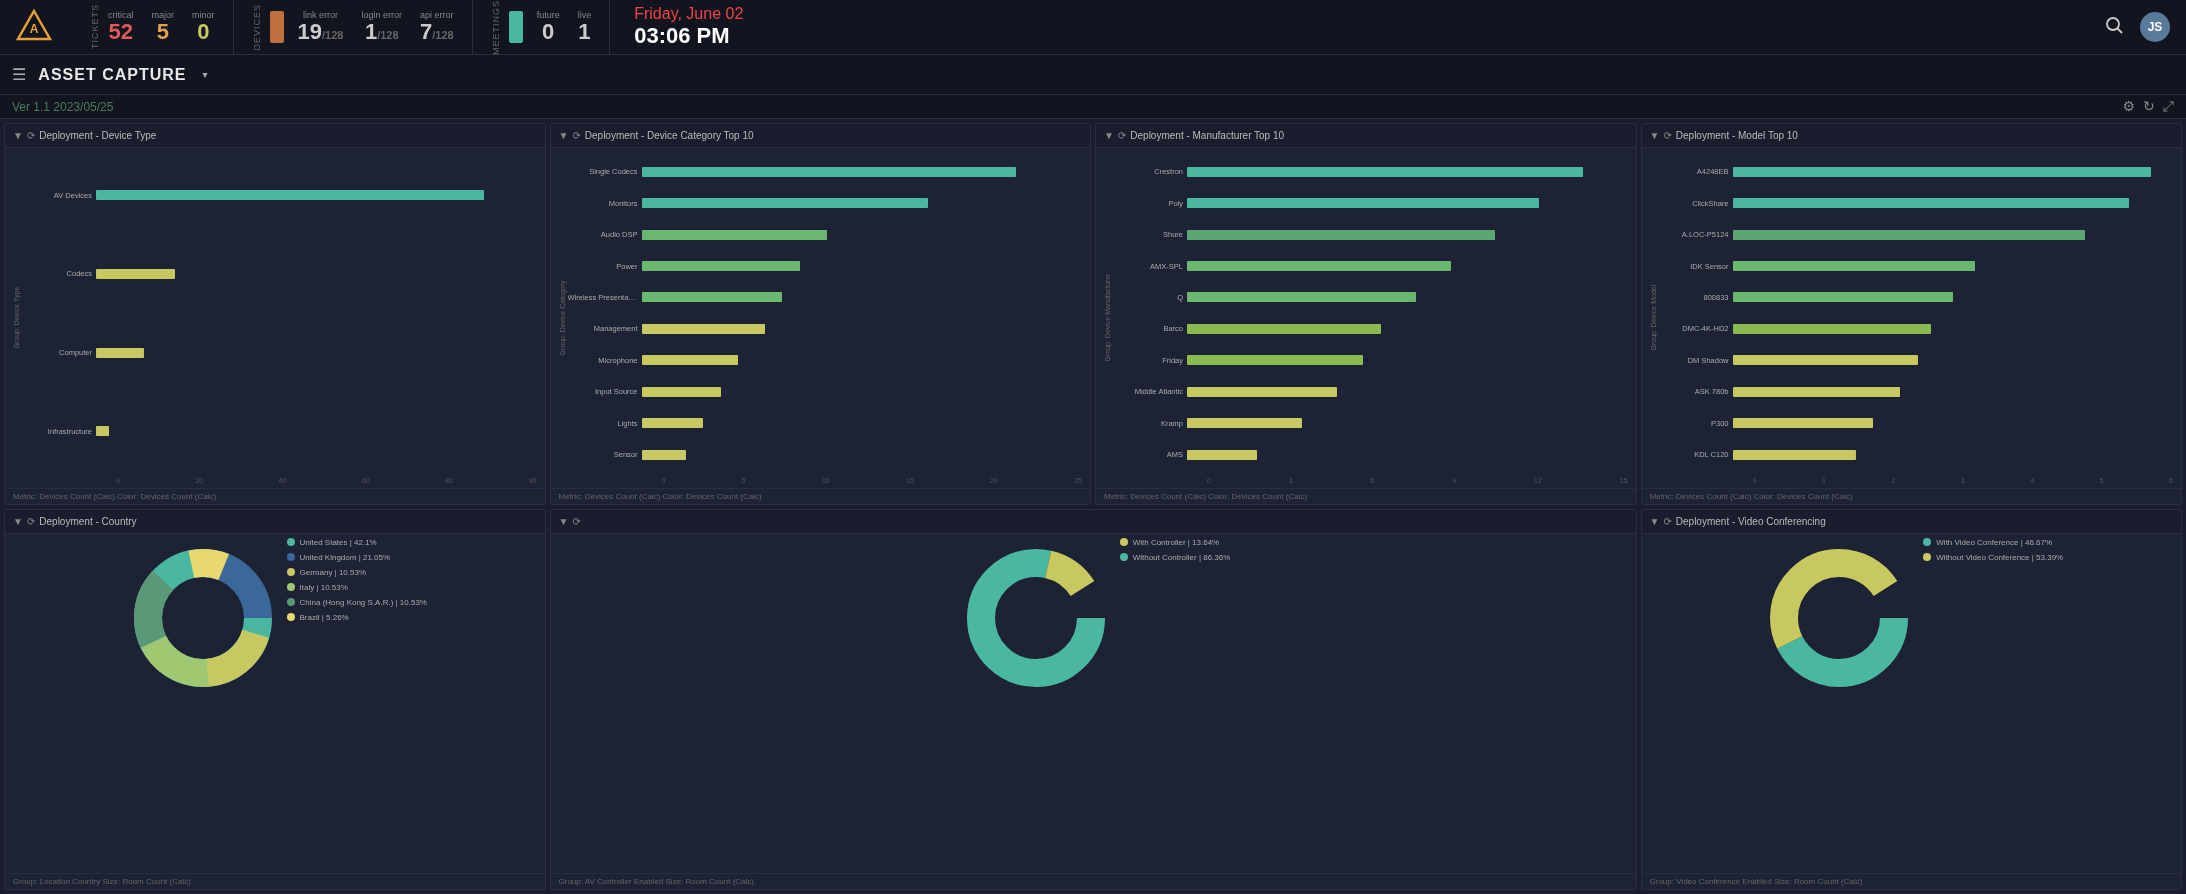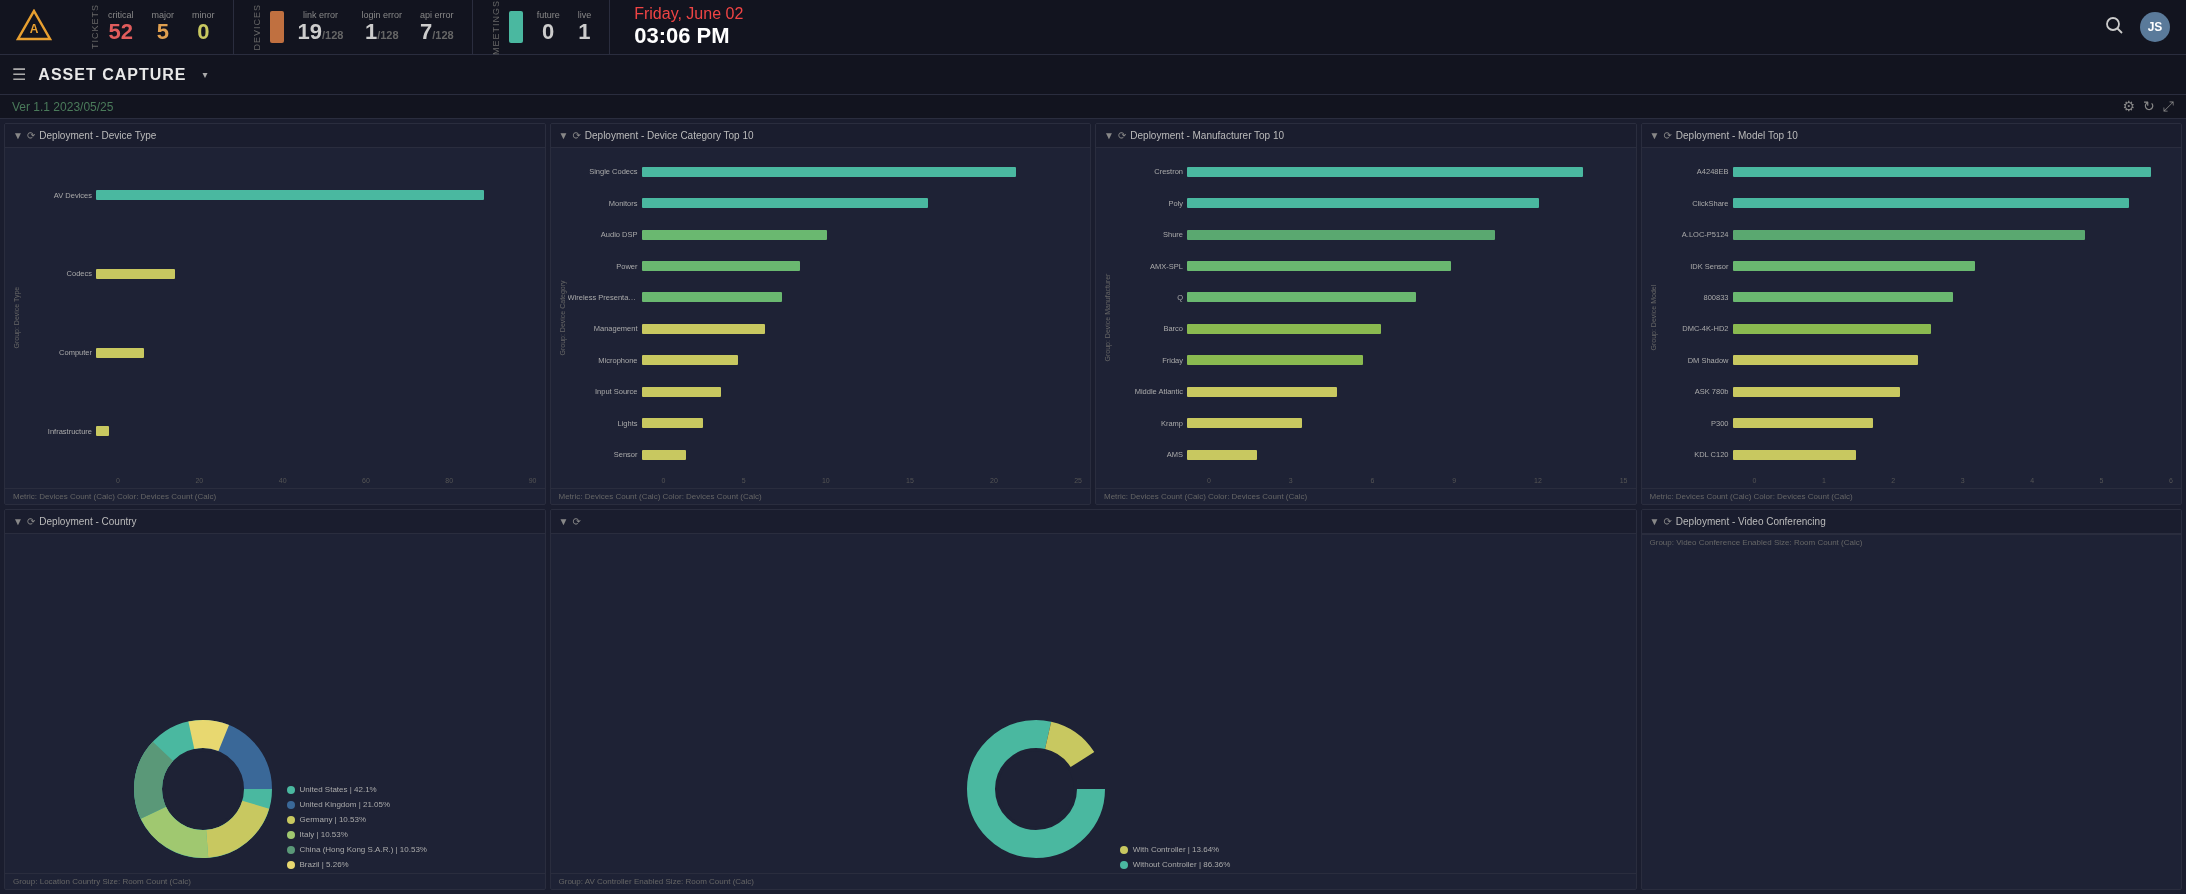--- a/index.html
+++ b/index.html
@@ -289,21 +289,21 @@
     }
     .chart-with-yaxis {
       display: flex;
       flex: 1;
       overflow: hidden;
     }
 
     
     .donut-container {
       display: flex;
-      align-items: flex-end;
+      align-items: flex-start;
       justify-content: center;
       flex: 1;
       position: relative;
       gap: 4px;
     }
     .donut-legend {
       display: flex;
       flex-direction: column;
       gap: 6px;
       font-size: 8px;
@@ -806,16 +806,35 @@
     </div>
     <div class="chart-footer">Group:  AV Controller Enabled   Size:  Room Count (Calc)</div>
   </div>
 
   <div class="chart-panel">
     <div class="panel-header">
       <span class="panel-filter-icon">▼</span>
       <span class="panel-expand-icon">⟳</span>
       <span class="panel-title">Deployment - Video Conferencing</span>
     </div>
+    <div class="chart-body">
+      <div class="donut-container">
+        <svg width="160" height="160" viewBox="0 0 160 160">
+          <circle cx="80" cy="80" r="55" fill="none" stroke="#4ab8a0" stroke-width="28" stroke-dasharray="147 314" stroke-dashoffset="0"></circle>
+          <circle cx="80" cy="80" r="55" fill="none" stroke="#c8c860" stroke-width="28" stroke-dasharray="167 314" stroke-dashoffset="-147"></circle>
+          <circle cx="80" cy="80" r="38" fill="#1e2235"></circle>
+        </svg>
+        <div class="donut-legend">
+          <div class="legend-item">
+              <div class="legend-dot" style="background:#4ab8a0"></div>
+              <span>With Video Conference | 46.67%</span>
+            </div>
+          <div class="legend-item">
+              <div class="legend-dot" style="background:#c8c860"></div>
+              <span>Without Video Conference | 53.39%</span>
+            </div>
+        </div>
+      </div>
+    </div>
     <div class="chart-footer">Group:  Video Conference Enabled   Size:  Room Count (Calc)</div>
   </div>
 
 </div>
 
 </body></html>

